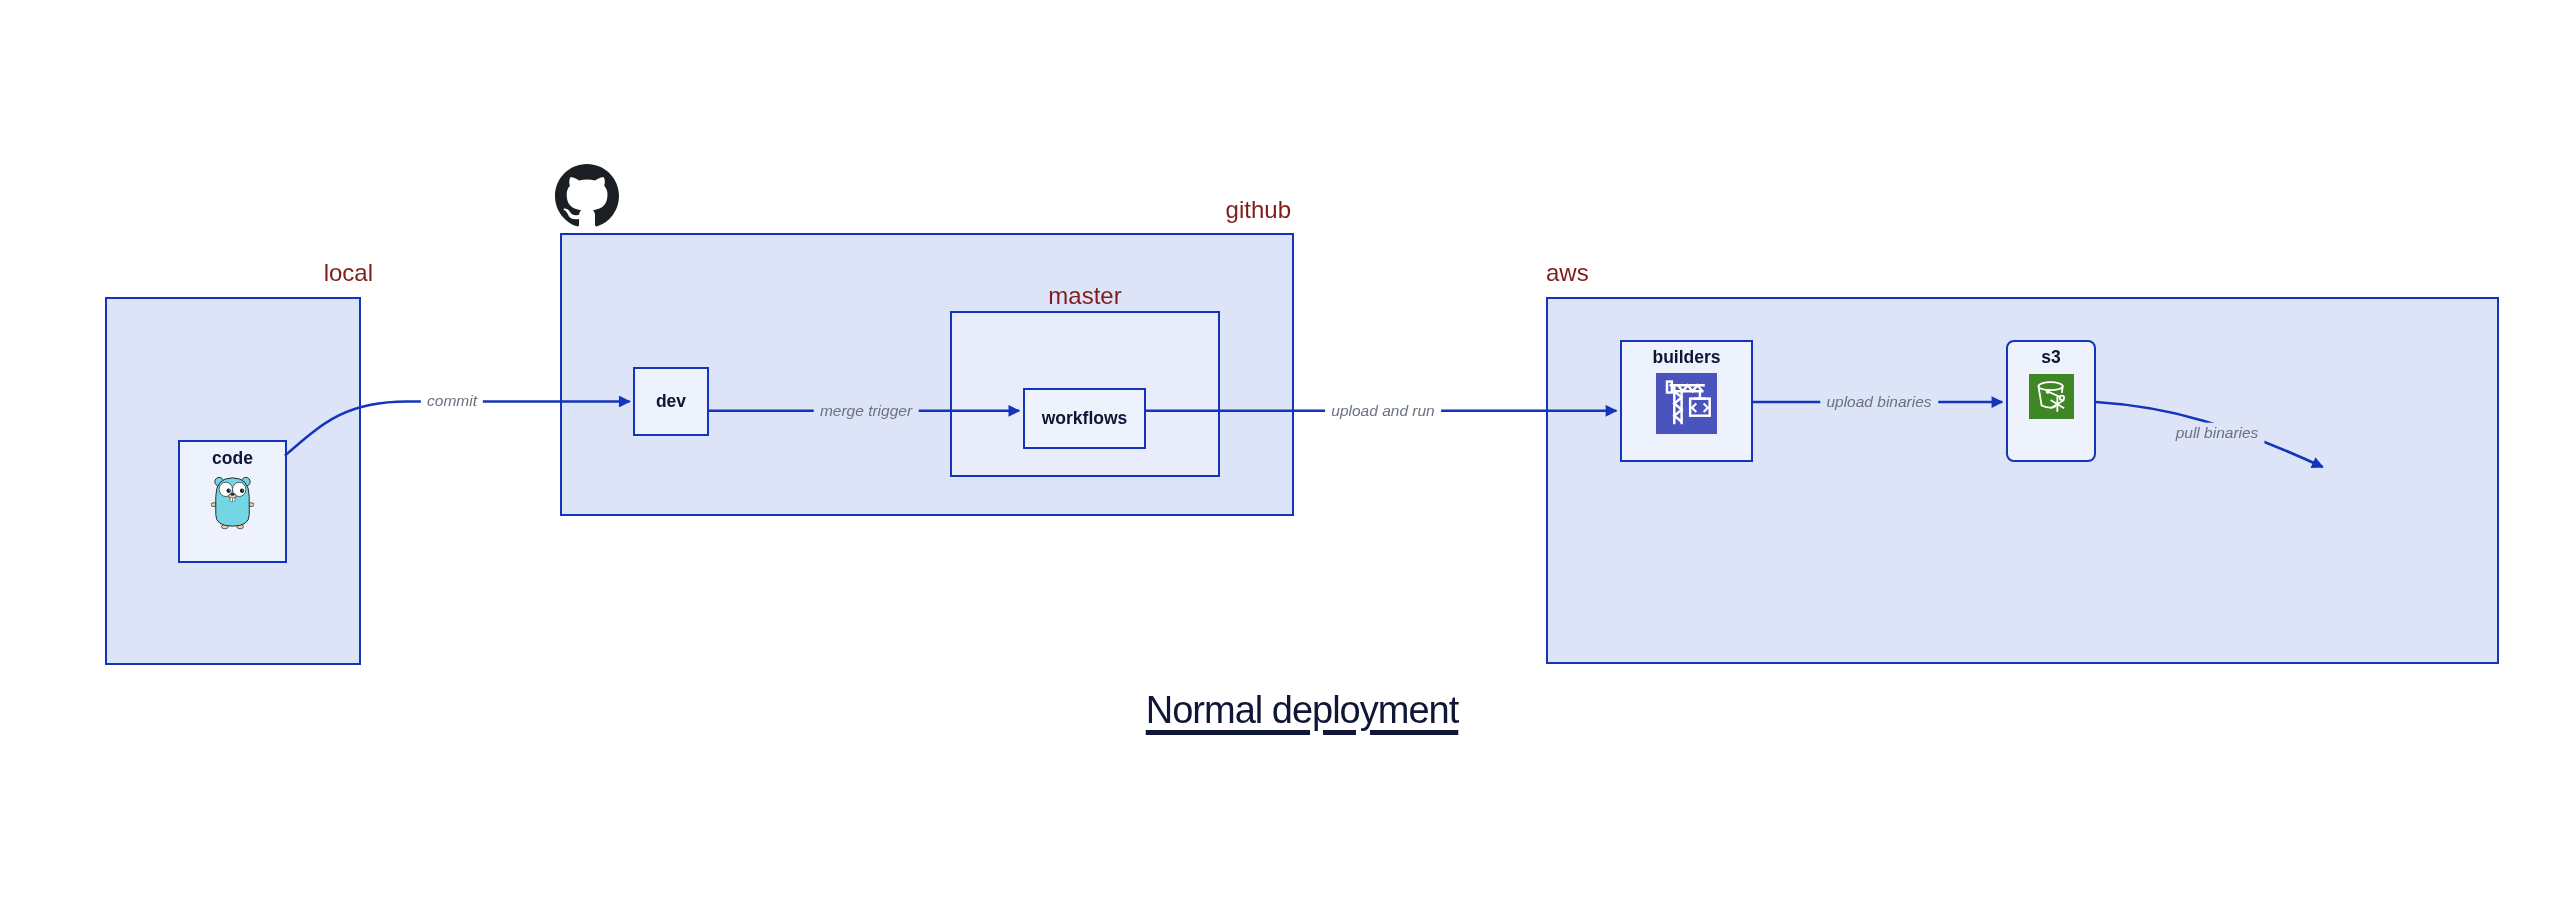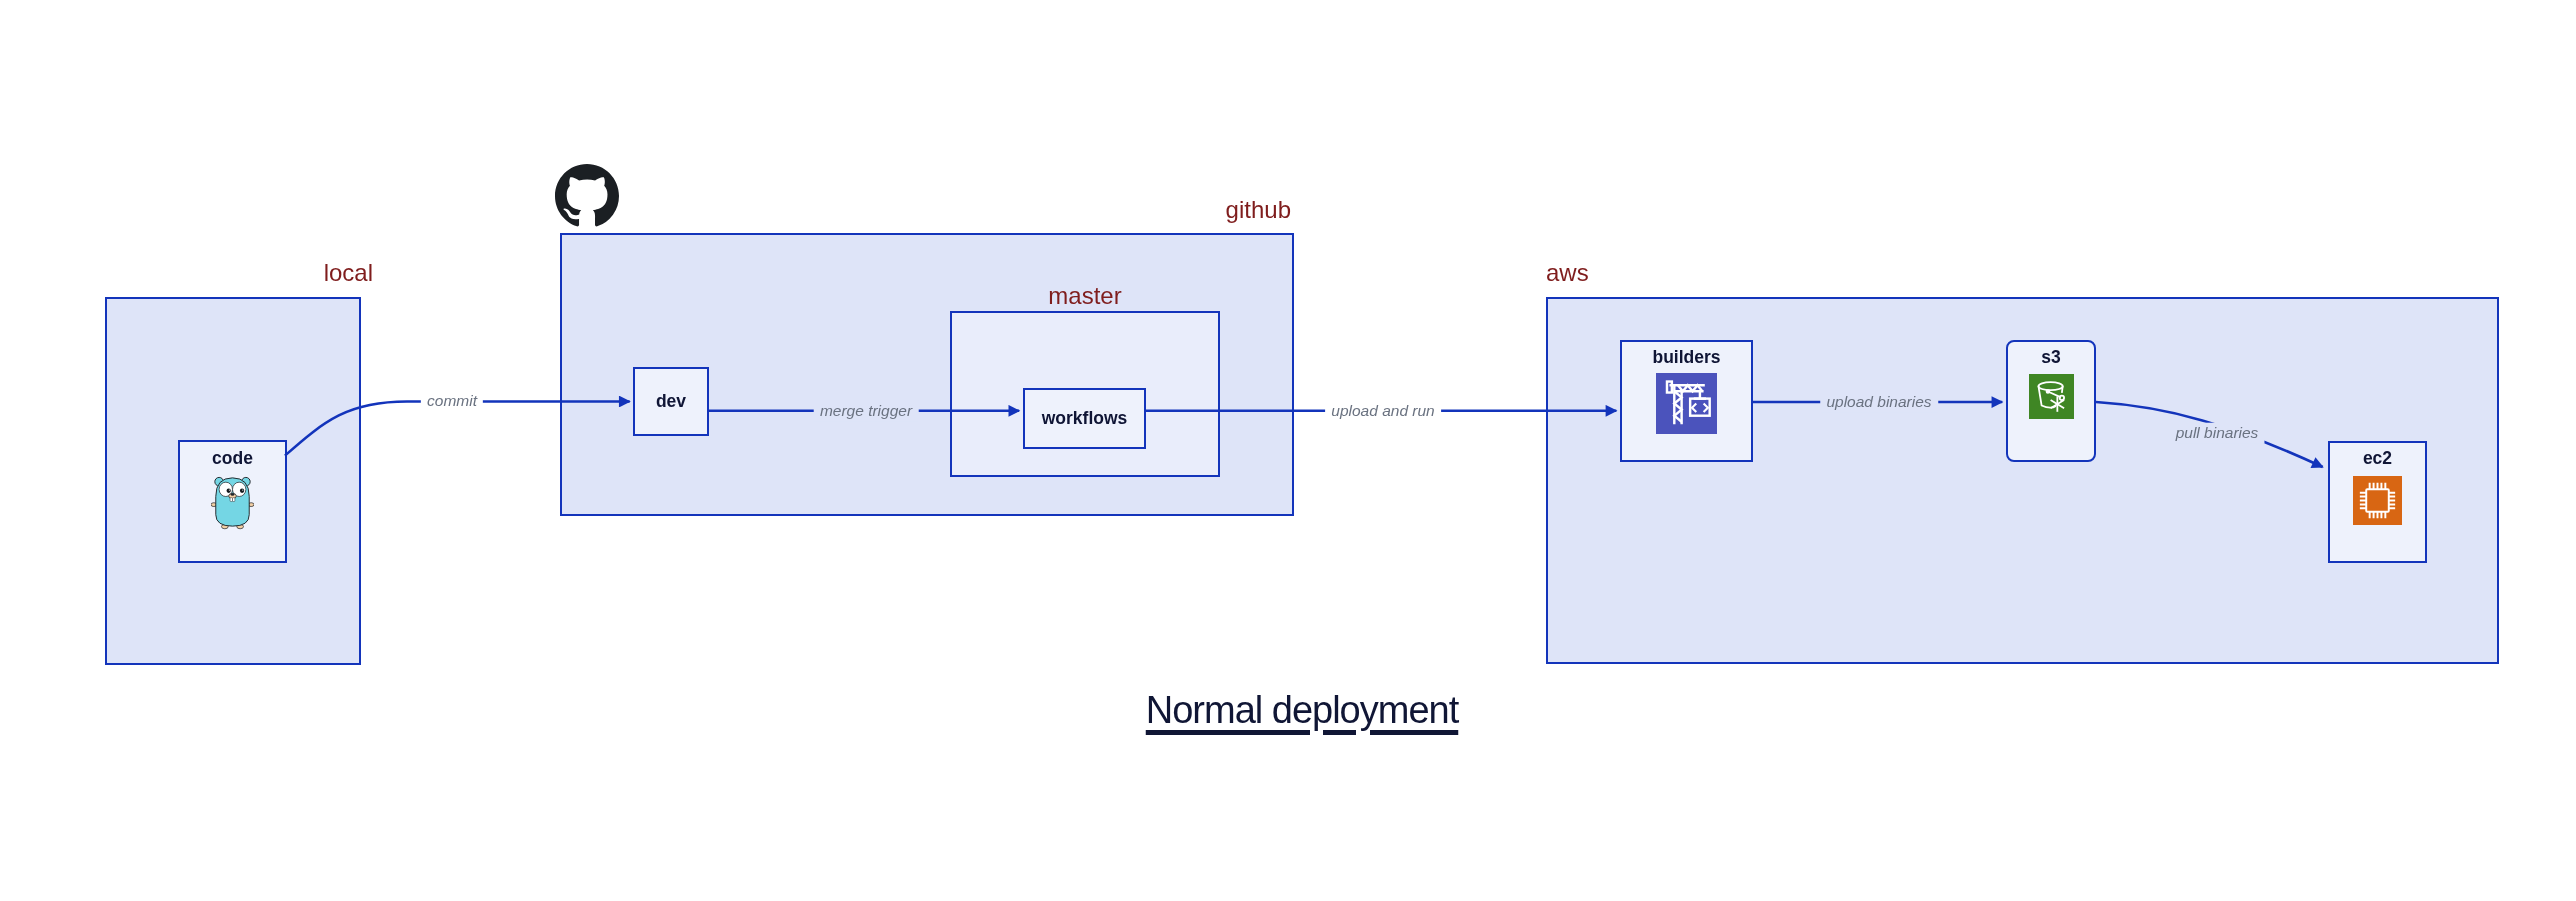--- a/index.html
+++ b/index.html
@@ -116,35 +116,20 @@
         </g>
         <g stroke="#ffffff" stroke-width="4" fill="none">
           <path d="M63,50 V84"></path>
           <path d="M48,58 L78,76"></path>
           <path d="M78,58 L48,76"></path>
         </g>
       </svg>
     </div>
   </div>
 
-  <div class="box leaf" style="left:2328px;top:441px;width:99px;height:122px;padding-top:6.2px;gap:7.2px;">
-    <div class="leaf-label">ec2</div>
-    <div class="iconwrap">
-      <svg width="49" height="49" viewBox="0 0 100 100">
-        <rect x="0" y="0" width="100" height="100" fill="#d86613"></rect>
-        <g stroke="#ffffff" stroke-width="4" fill="none">
-          <rect x="27" y="27" width="46" height="46" rx="2"></rect>
-          <path d="M34,14 V27 M42,14 V27 M50,14 V27 M58,14 V27 M66,14 V27"></path>
-          <path d="M34,73 V86 M42,73 V86 M50,73 V86 M58,73 V86 M66,73 V86"></path>
-          <path d="M14,34 H27 M14,42 H27 M14,50 H27 M14,58 H27 M14,66 H27"></path>
-          <path d="M73,34 H86 M73,42 H86 M73,50 H86 M73,58 H86 M73,66 H86"></path>
-        </g>
-      </svg>
-    </div>
-  </div>
 
   <svg class="edges" width="2604" height="902" viewBox="0 0 5054 1750">
     <defs>
       <marker id="arrow" viewBox="0 0 10 10" refX="9" refY="5" markerWidth="5.5" markerHeight="4.6" orient="auto-start-reverse">
         <path d="M0,0 L10,5 L0,10 z" fill="#1334bb"></path>
       </marker>
     </defs>
     <g stroke="#1334bb" stroke-width="5" fill="none">
       <path d="M553,884 C630,816 676,779 790,779 H1222" marker-end="url(#arrow)"></path>
       <path d="M1376,797 H1978" marker-end="url(#arrow)"></path>

